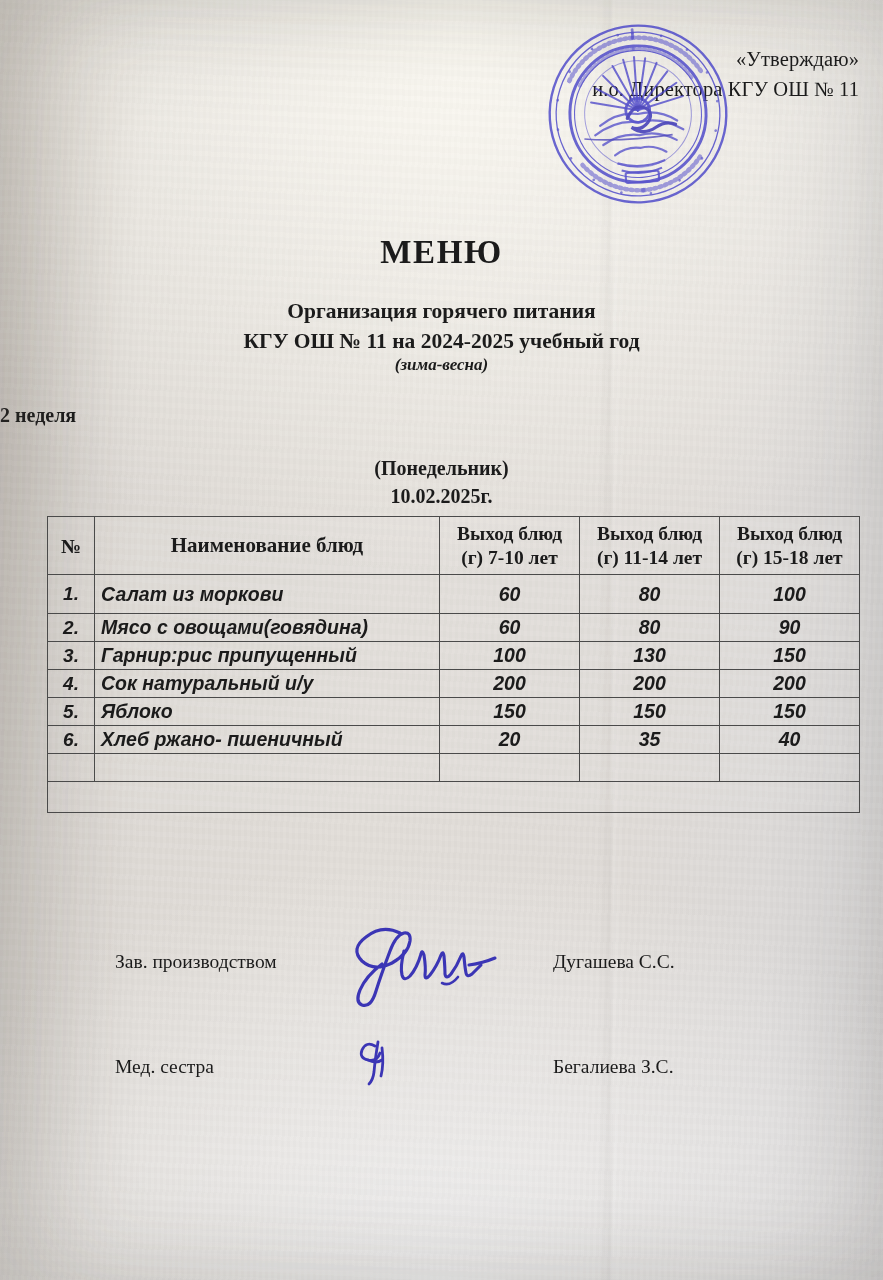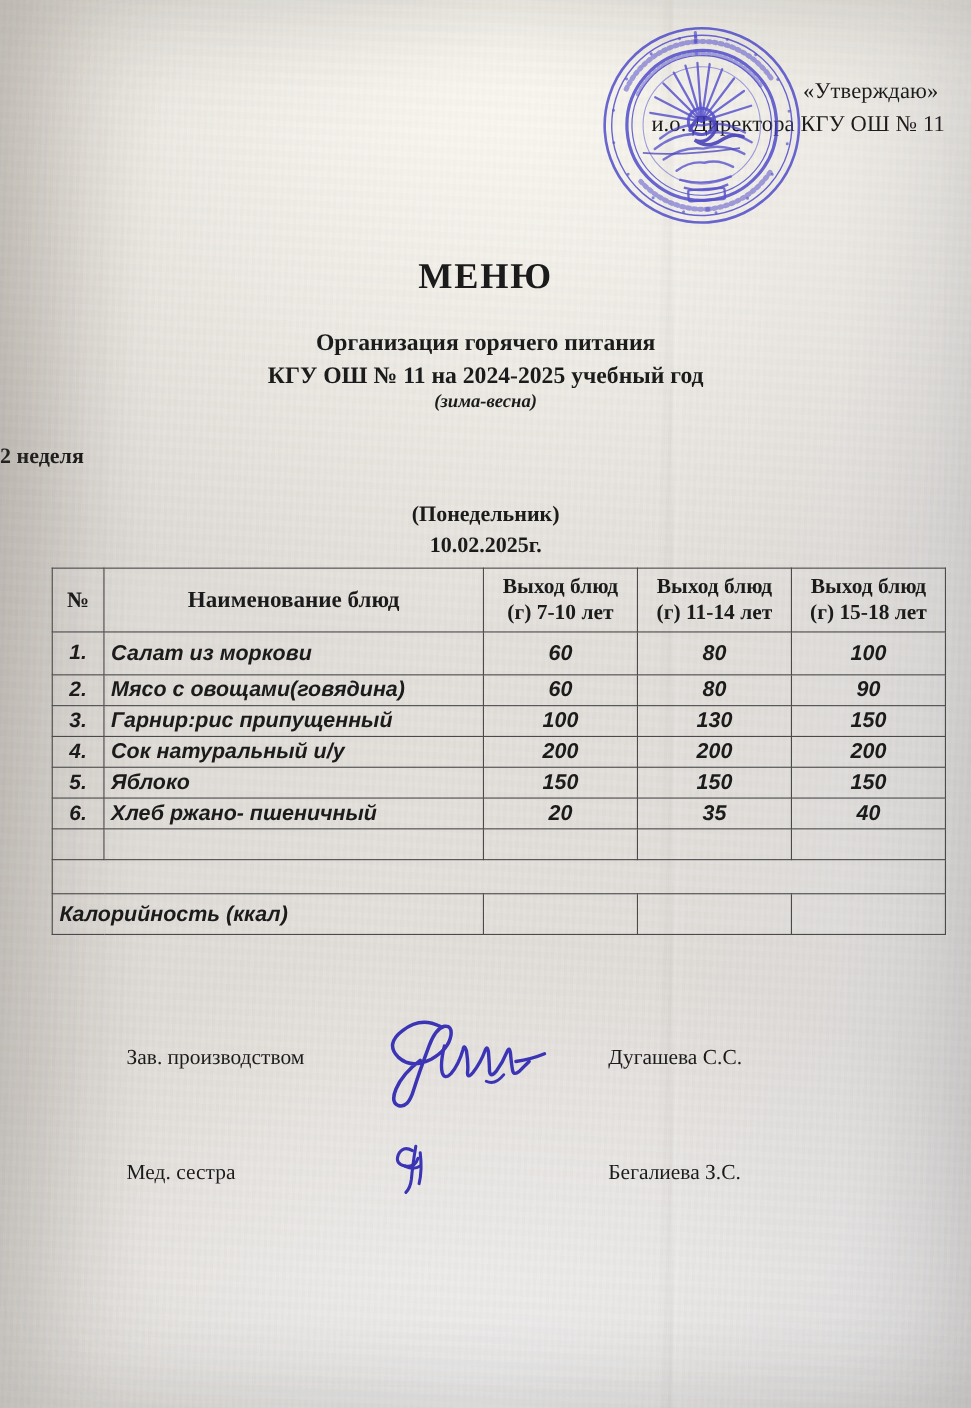--- a/index.html
+++ b/index.html
@@ -48,22 +48,22 @@
     inset: 0;
     pointer-events: none;
     box-shadow: inset 0 0 120px rgba(90,85,80,0.16), inset 55px 0 90px rgba(80,74,68,0.12);
   }
 
   .layer { position: absolute; }
 
   
   #approval {
     right: 24px;
-    top: 68px;
-    text-align: center;
+    top: 44px;
+    text-align: right;
     font-size: 20.5px;
     line-height: 1.47;
     letter-spacing: .1px;
     z-index: 6;
     white-space: nowrap;
   }
   #approval div { text-indent: 0; }
   #approval .l1 { padding-left: 132px; }
   #approval .l2 { padding-left: 0px; }
   #approval .l3 { padding-left: 100px; }
@@ -408,26 +408,20 @@
           <tr class="dish blank">
             <td class="num"></td>
             <td class="name"></td>
             <td class="val"></td>
             <td class="val"></td>
             <td class="val"></td>
           </tr>
           <tr class="spacer">
             <td colspan="5"></td>
           </tr>
-          <tr class="kcal">
-            <td class="kcal-label" colspan="2">Калорийность (ккал)</td>
-            <td class="val"></td>
-            <td class="val"></td>
-            <td class="val"></td>
-          </tr>
         </tbody>
     </table>
   </div>
 
   <div class="layer sig-row" id="sig-row-1">
     <span class="sig-role">Зав. производством</span>
     <span class="sig-mark" id="sig-mark-1">
       <svg viewBox="0 0 185 92" xmlns="http://www.w3.org/2000/svg">
         <g fill="none" stroke="#3b35b5" stroke-linecap="round" stroke-linejoin="round">
           <path d="M62 16 q-18 -9 -34 4 q-16 12 -4 24 q12 11 30 2 q16 -9 18 -22 q1 -9 -6 -8 q-8 2 -14 18 q-9 24 -14 40 q-5 17 -14 14 q-7 -3 -2 -15 q6 -14 22 -26" stroke-width="3.2"></path>

